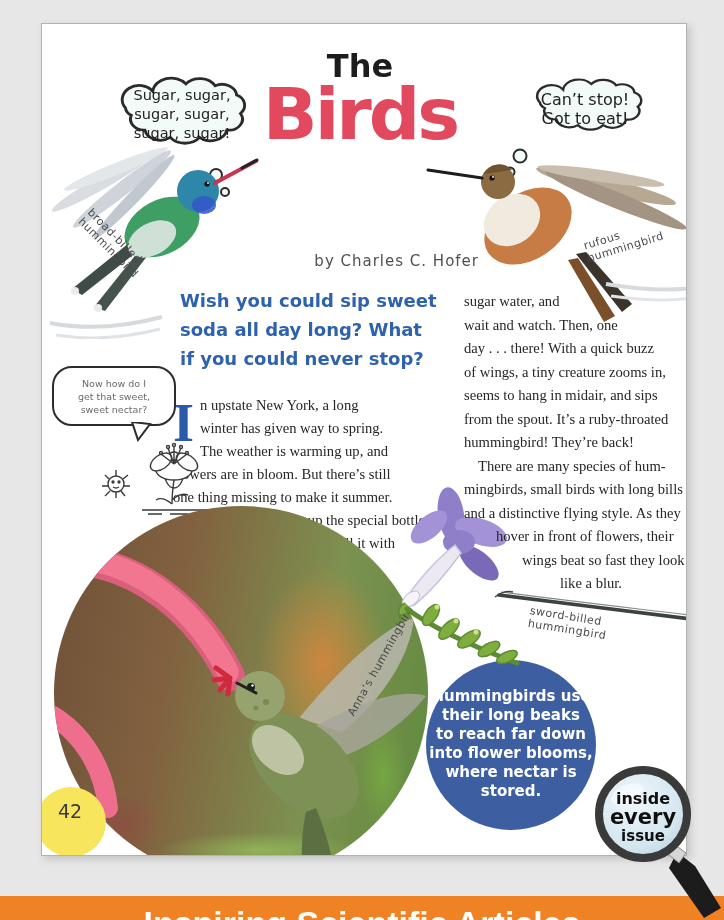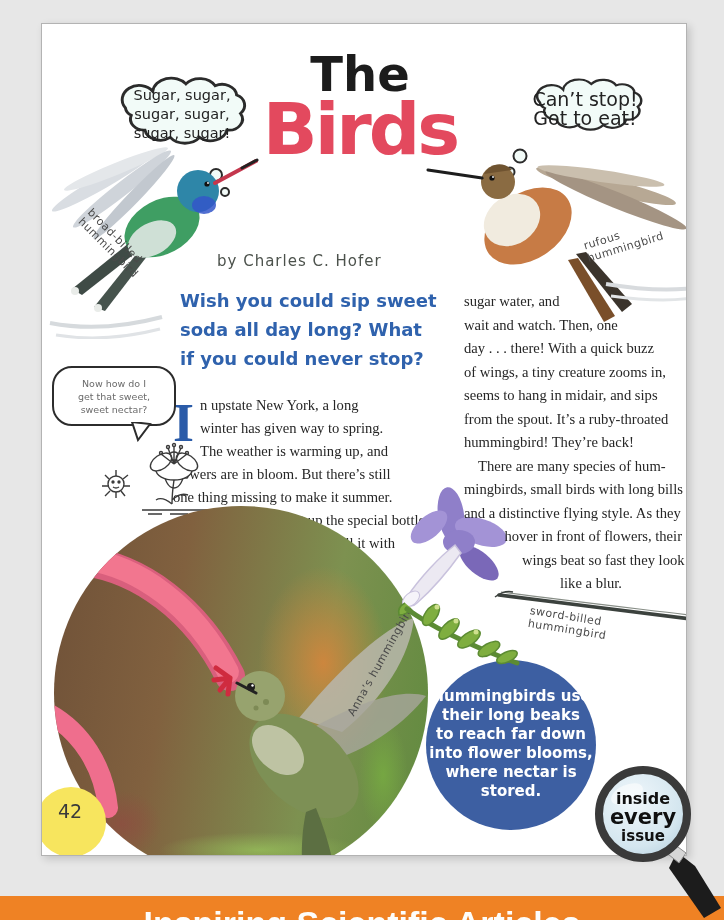--- a/index.html
+++ b/index.html
@@ -8,43 +8,43 @@
   .abs{position:absolute;}
   .line{white-space:nowrap;}
 
   
   .page{left:41px;top:23px;width:646px;height:833px;background:#ffffff;
         border:1px solid #b3b3b3;box-sizing:border-box;overflow:hidden;
         box-shadow:3px 3px 8px rgba(0,0,0,.16);}
 
   
   .title-block{left:168px;top:28px;width:300px;text-align:center;line-height:.92;}
-  .title-the{font-size:48px;font-weight:800;color:#1c1c1c;letter-spacing:0px;}
+  .title-the{font-size:32px;font-weight:800;color:#1c1c1c;letter-spacing:0px;}
   .title-word{font-size:72px;font-weight:800;color:#e3495e;letter-spacing:-3px;}
-  .byline{left:175px;top:228px;width:250px;text-align:left;font-size:15px;color:#4c524c;letter-spacing:1px;}
+  .byline{left:187px;top:228px;width:250px;text-align:right;font-size:15px;color:#4c524c;letter-spacing:1px;}
 
   
   .cloud-text{font-size:14.5px;line-height:19px;color:#222;text-align:center;font-weight:500;}
-  .cloud-text-r{font-size:19px;line-height:19px;color:#222;text-align:center;font-weight:500;}
+  .cloud-text-r{font-size:16px;line-height:19px;color:#222;text-align:center;font-weight:500;}
 
   
   .bird-label{font-size:11px;line-height:13px;color:#4a4a4a;transform-origin:left top;letter-spacing:.5px;}
 
   
   .intro{left:138px;top:262px;width:255px;color:#2f62ad;font-weight:bold;font-size:18px;line-height:29px;}
   .body-text{font-family:"Liberation Serif",serif;font-size:14.6px;color:#262626;}
   #col1{left:131px;top:370px;width:252px;line-height:23px;}
   #col1 div:nth-child(-n+3){padding-left:27px;}
   #col1 div:nth-child(6){text-align:right;}
   #col1 div:nth-child(7){text-align:right;padding-right:30px;}
   .dropcap{left:131px;top:372px;font-family:"Liberation Serif",serif;font-size:54px;font-weight:bold;
            color:#2a5ba8;line-height:54px;}
   #col2{left:422px;top:266px;width:218px;line-height:23.5px;z-index:4;}
   #col2 div:nth-child(8){text-indent:14px;}
-  #col2 div:nth-child(11){margin-left:32px;text-align:right;}
+  #col2 div:nth-child(11){margin-left:32px;}
   #col2 div:nth-child(12){margin-left:58px;}
   #col2 div:nth-child(13){margin-left:96px;}
 
   
   .doodle-balloon{left:10px;top:342px;width:124px;height:60px;background:#fff;border:2px solid #2c2c2c;
                   border-radius:20px;box-sizing:border-box;padding-top:9px;
                   font-size:9.5px;line-height:13px;color:#6b6b6b;text-align:center;z-index:3;}
 
   
   .photo-circle{left:12px;top:482px;width:374px;height:374px;border-radius:50%;overflow:hidden;z-index:1;

